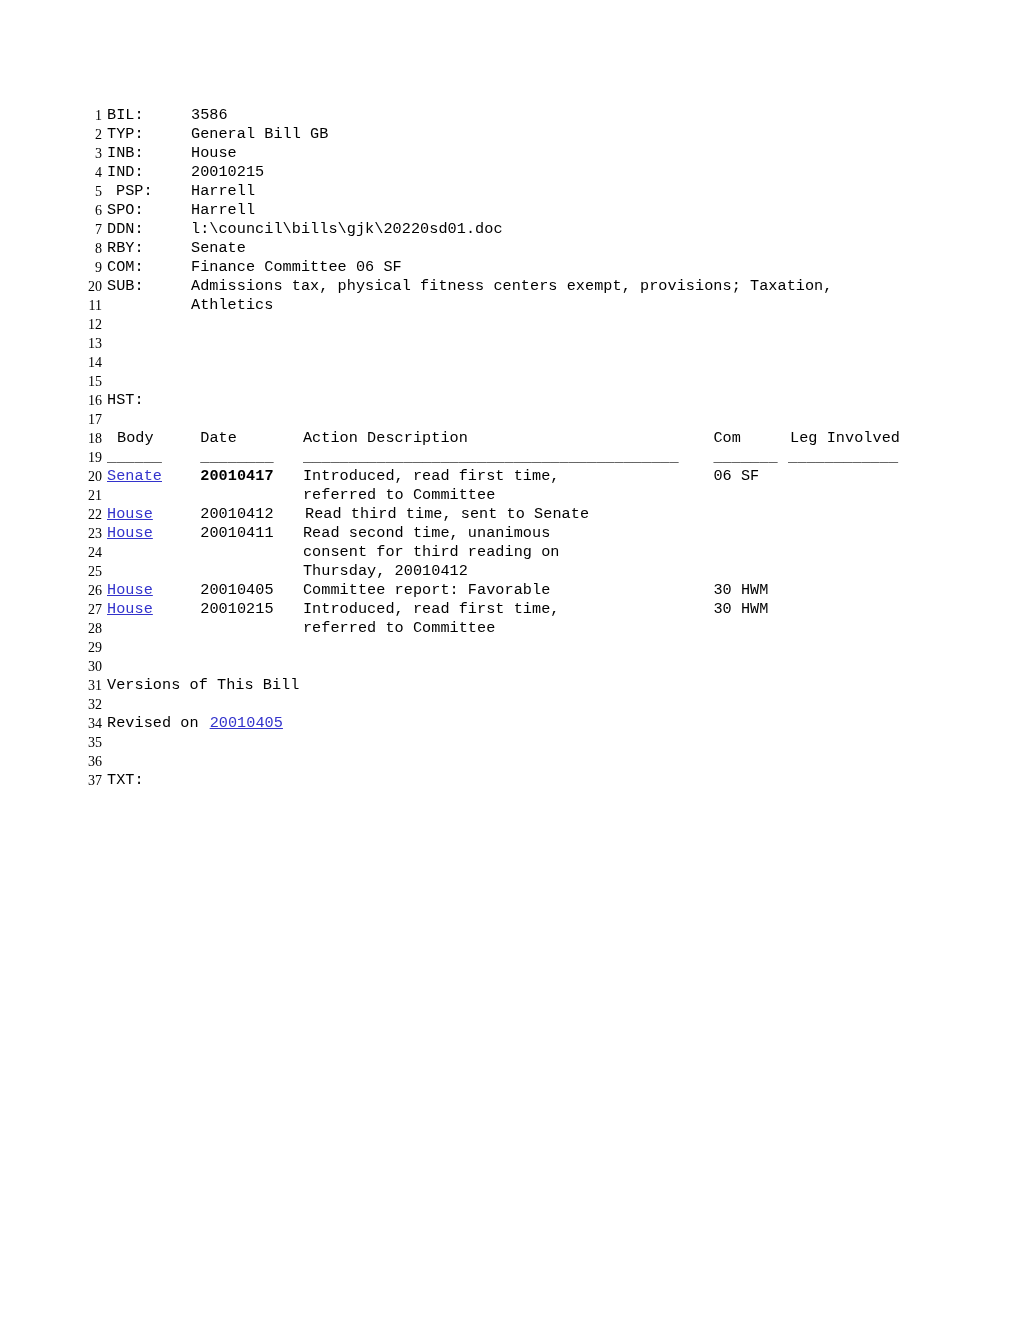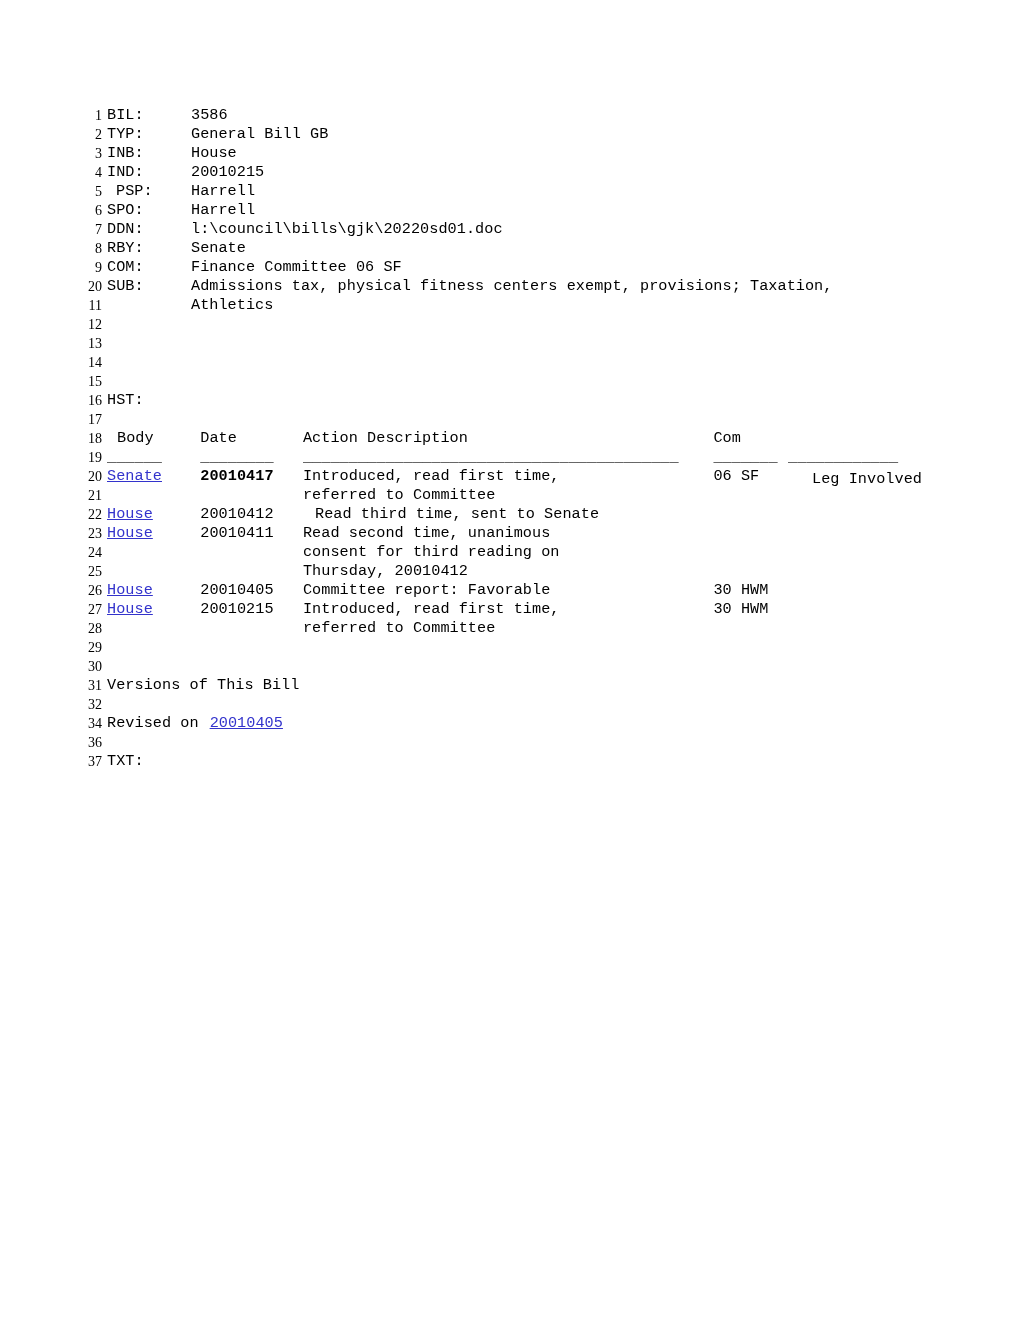--- a/index.html
+++ b/index.html
@@ -92,32 +92,33 @@
       <div class="line"><span class="lineno">8</span><span class="content" style="left: 29px;">RBY:</span><span class="content" style="left: 112.97px;">Senate</span></div>
       <div class="line"><span class="lineno">9</span><span class="content" style="left: 29px;">COM:</span><span class="content" style="left: 112.97px;">Finance Committee 06 SF</span></div>
       <div class="line"><span class="lineno">20</span><span class="content" style="left: 29px;">SUB:</span><span class="content" style="left: 112.97px;">Admissions tax, physical fitness centers exempt, provisions; Taxation,</span></div>
       <div class="line"><span class="lineno">11</span><span class="content" style="left: 112.97px;">Athletics</span></div>
       <div class="line"><span class="lineno">12</span></div>
       <div class="line"><span class="lineno">13</span></div>
       <div class="line"><span class="lineno">14</span></div>
       <div class="line"><span class="lineno">15</span></div>
       <div class="line"><span class="lineno">16</span><span class="content" style="left: 29px;">HST:</span></div>
       <div class="line"><span class="lineno">17</span></div>
-      <div class="line"><span class="lineno">18</span><span class="content" style="left: 39px;">Body</span><span class="content" style="left: 122.3px;">Date</span><span class="content" style="left: 224.93px;">Action Description</span><span class="content" style="left: 635.45px;">Com</span><span class="content" style="left: 734px; margin-top: 41px;">Leg Involved</span></div>
+      <div class="line"><span class="lineno">18</span><span class="content" style="left: 39px;">Body</span><span class="content" style="left: 122.3px;">Date</span><span class="content" style="left: 224.93px;">Action Description</span><span class="content" style="left: 635.45px;">Com</span><span class="content" style="left: 712px;">Leg Involved</span></div>
       <div class="line"><span class="lineno">19</span><span class="content rule" style="left: 29px;">______</span><span class="content rule" style="left: 122.3px;">________</span><span class="content rule" style="left: 224.93px;">_________________________________________</span><span class="content rule" style="left: 635.45px;">_______</span><span class="content rule" style="left: 710.09px;">____________</span></div>
       <div class="line"><span class="lineno">20</span><span class="content link" style="left: 29px;">Senate</span><span class="content" style="left: 122.3px; font-weight: bold;">20010417</span><span class="content" style="left: 224.93px;">Introduced, read first time,</span><span class="content" style="left: 635.45px;">06 SF</span></div>
       <div class="line"><span class="lineno">21</span><span class="content" style="left: 224.93px;">referred to Committee</span></div>
-      <div class="line"><span class="lineno">22</span><span class="content link" style="left: 29px;">House</span><span class="content" style="left: 122.3px;">20010412</span><span class="content" style="left: 237px;">Read third time, sent to Senate</span></div>
+      <div class="line"><span class="lineno">22</span><span class="content link" style="left: 29px;">House</span><span class="content" style="left: 122.3px;">20010412</span><span class="content" style="left: 227px;">Read third time, sent to Senate</span></div>
       <div class="line"><span class="lineno">23</span><span class="content link" style="left: 29px;">House</span><span class="content" style="left: 122.3px;">20010411</span><span class="content" style="left: 224.93px;">Read second time, unanimous</span></div>
       <div class="line"><span class="lineno">24</span><span class="content" style="left: 224.93px;">consent for third reading on</span></div>
       <div class="line"><span class="lineno">25</span><span class="content" style="left: 224.93px;">Thursday, 20010412</span></div>
       <div class="line"><span class="lineno">26</span><span class="content link" style="left: 29px;">House</span><span class="content" style="left: 122.3px;">20010405</span><span class="content" style="left: 224.93px;">Committee report: Favorable</span><span class="content" style="left: 635.45px;">30 HWM</span></div>
       <div class="line"><span class="lineno">27</span><span class="content link" style="left: 29px;">House</span><span class="content" style="left: 122.3px;">20010215</span><span class="content" style="left: 224.93px;">Introduced, read first time,</span><span class="content" style="left: 635.45px;">30 HWM</span></div>
       <div class="line"><span class="lineno">28</span><span class="content" style="left: 224.93px;">referred to Committee</span></div>
       <div class="line"><span class="lineno">29</span></div>
       <div class="line"><span class="lineno">30</span></div>
       <div class="line"><span class="lineno">31</span><span class="content" style="left: 29px;">Versions of This Bill</span></div>
       <div class="line"><span class="lineno">32</span></div>
       <div class="line"><span class="lineno">34</span><span class="content" style="left: 29px;">Revised on </span><span class="content link" style="left: 131.63px;">20010405</span></div>
+      <div class="line"><span class="lineno">35</span></div>
       <div class="line"><span class="lineno">36</span></div>
       <div class="line"><span class="lineno">37</span><span class="content" style="left: 29px;">TXT:</span></div>
     </div>
 </div>
 
 </body></html>

